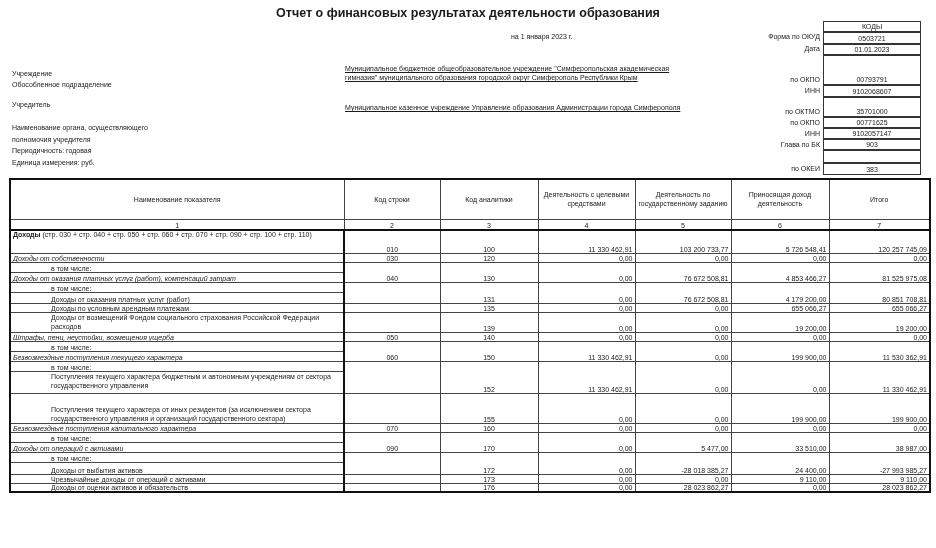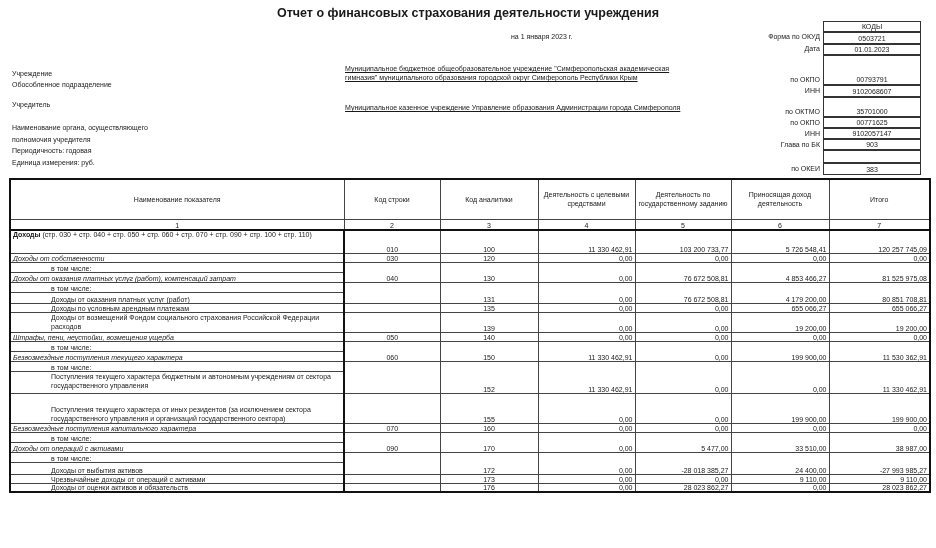--- a/index.html
+++ b/index.html
@@ -36,21 +36,21 @@
   .it { font-style: italic; }
   .ind { padding-left: 40px !important; }
   .thick-l { border-left: 2px solid #111 !important; }
   .thick-r { border-right: 2px solid #111 !important; }
   .thick-t { border-top: 2px solid #111 !important; }
   .thick-b { border-bottom: 2px solid #111 !important; }
 </style>
 </head>
 <body>
 
-<div class="abs title">Отчет о финансовых страхования деятельности учреждения</div>
+<div class="abs title">Отчет о финансовых результатах деятельности образования</div>
 <div class="abs date-line">на 1 января 2023 г.</div>
 
 <div class="abs lbl" style="top:70px">Учреждение</div>
 <div class="abs lbl" style="top:81px">Обособленное подразделение</div>
 <div class="abs lbl" style="top:101px">Учредитель</div>
 <div class="abs lbl" style="top:124px">Наименование органа, осуществляющего</div>
 <div class="abs lbl" style="top:136px">полномочия учредителя</div>
 <div class="abs lbl" style="top:147px">Периодичность: годовая</div>
 <div class="abs lbl" style="top:159px">Единица измерения: руб.</div>
 

